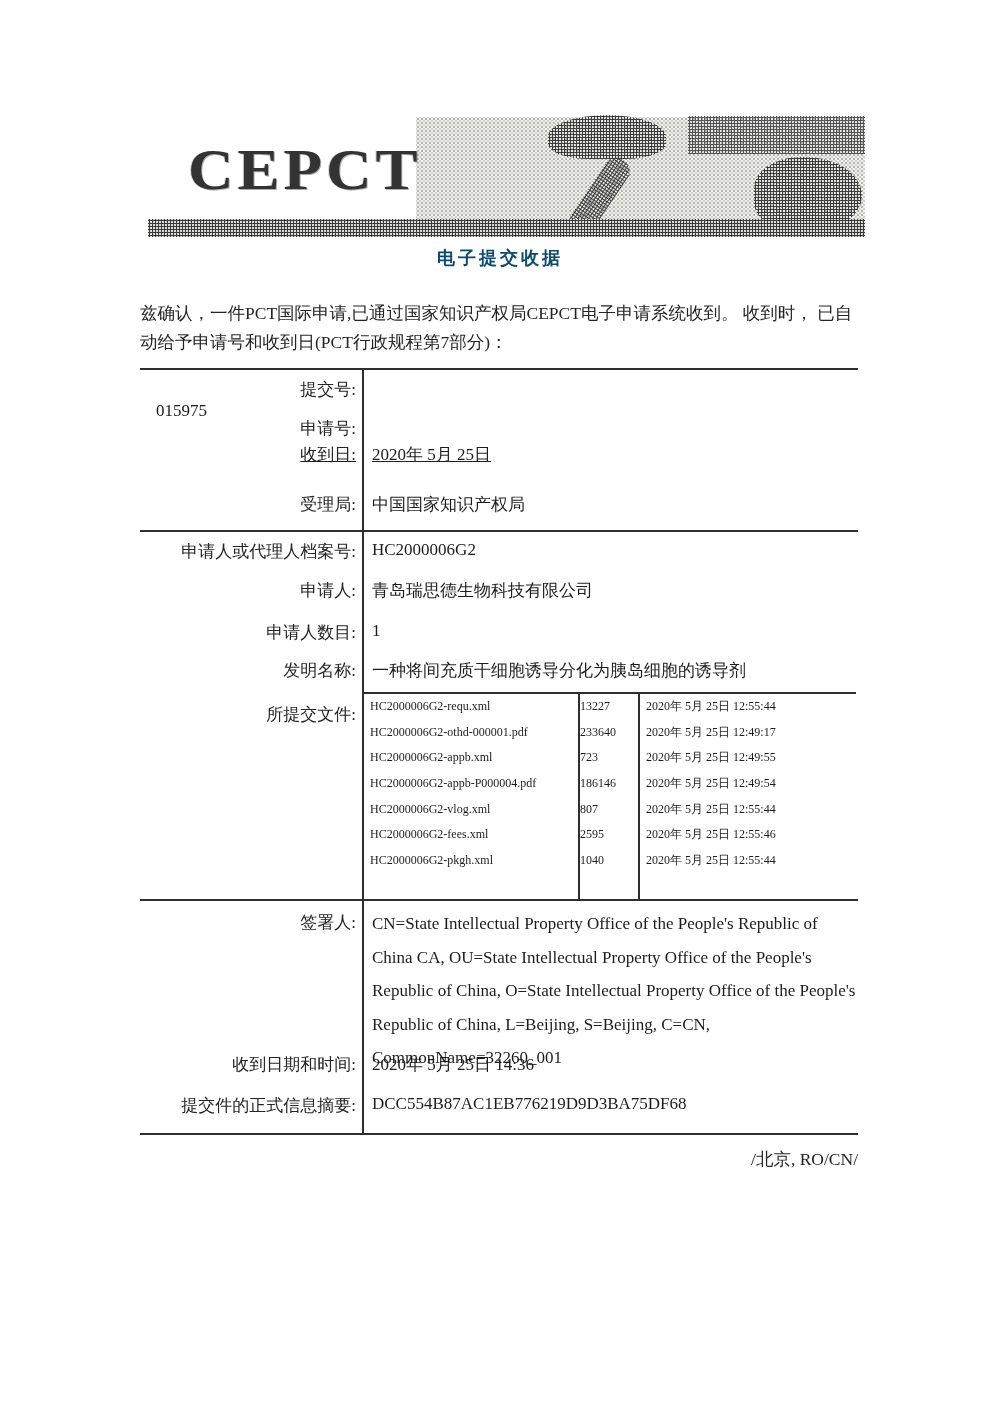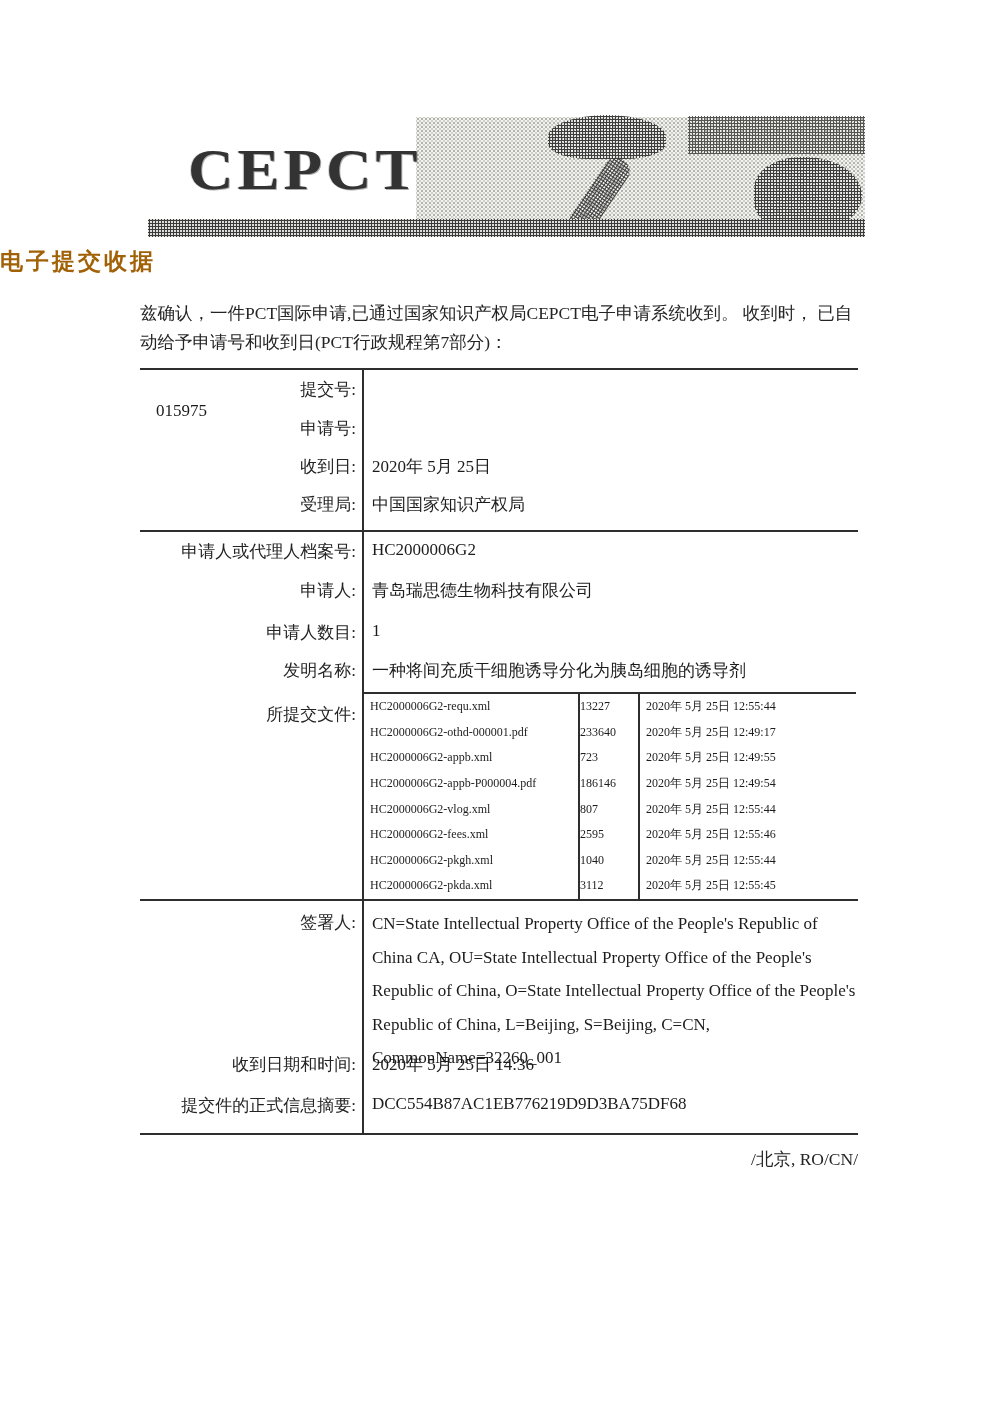--- a/index.html
+++ b/index.html
@@ -42,41 +42,41 @@
   .logo-band {
     position:absolute; left:0; bottom:0; width:717px; height:18px;
     background-color:#dededa;
     background-image:radial-gradient(#3a3a3a 1px, transparent 1.2px);
     background-size:3px 3px;
   }
 
   
   .doc-title {
     position:absolute; left:0; top:246px; width:100%;
-    text-align:left; font-size:23px; font-weight:600; letter-spacing:3px;
-    color:#a16207;
+    text-align:center; font-size:18px; font-weight:600; letter-spacing:3px;
+    color:#0c4a6e;
   }
   .intro {
     position:absolute; left:140px; top:299px; width:722px;
     font-size:17.5px; line-height:28.5px; color:#242424;
   }
 
   
   .hline { position:absolute; left:140px; width:718px; height:2px; background:#2e2e2e; }
   .hl-1 { top:368px; } .hl-2 { top:530px; } .hl-3 { top:899px; } .hl-4 { top:1133px; }
   .vline-main { position:absolute; left:362px; top:368px; width:2px; height:767px; background:#2e2e2e; }
   .file-top { position:absolute; left:362px; top:692px; width:494px; height:2px; background:#2e2e2e; }
   .file-v1 { position:absolute; left:578px; top:692px; width:2px; height:207px; background:#2e2e2e; }
   .file-v2 { position:absolute; left:638px; top:692px; width:2px; height:207px; background:#2e2e2e; }
 
   
   .frow { position:absolute; left:140px; width:718px; display:flex; font-size:17px; }
   .frow .lbl { width:216px; text-align:right; color:#242424; flex:none; }
   .frow .val { margin-left:16px; color:#1c1c1c; flex:1; }
-  .r-subm  { top:378px;flex-direction:column; } .r-appno { top:417px; } .r-recvd { top:455px; } .r-office{ top:493px; }
+  .r-subm  { top:378px;flex-direction:column; } .r-appno { top:417px; } .r-recvd { top:443px;text-decoration:underline; } .r-office{ top:493px; }
   .r-fileref { top:540px; } .r-applicant { top:579px; } .r-count { top:621px; } .r-invent { top:659px; }
   .r-docs  { top:703px; }
   .r-signer{ top:911px; }
   .r-rdt   { top:1053px; } .r-digest{ top:1094px; }
 
   
   .files { position:absolute; left:364px; top:694px; width:492px; }
   .file-row { display:flex; height:25.6px; align-items:center; font-size:12px; color:#1c1c1c; }
   .file-name { width:208px; padding-left:6px; flex:none; white-space:nowrap; overflow:hidden; }
   .file-size { width:62px; padding-left:8px; flex:none; }
@@ -193,25 +193,20 @@
         <div class="file-size">2595</div>
         <div class="file-dt">2020年 5月 25日 12:55:46</div>
       </div>
 
       <div class="file-row">
         <div class="file-name">HC2000006G2-pkgh.xml</div>
         <div class="file-size">1040</div>
         <div class="file-dt">2020年 5月 25日 12:55:44</div>
       </div>
 
-      <div class="file-row">
-        <div class="file-name">HC2000006G2-pkda.xml</div>
-        <div class="file-size">3112</div>
-        <div class="file-dt">2020年 5月 25日 12:55:45</div>
-      </div>
     </div>
 
   <div class="frow r-signer">
     <div class="lbl">签署人:</div>
   </div>
   <div class="signer-val">CN=State Intellectual Property Office of the People's Republic of China CA, OU=State Intellectual Property Office of the People's Republic of China, O=State Intellectual Property Office of the People's Republic of China, L=Beijing, S=Beijing, C=CN, CommonName=32260_001</div>
 
   <div class="frow r-rdt">
     <div class="lbl">收到日期和时间:</div>
     <div class="val">2020年 5月 25日 14:36</div>

